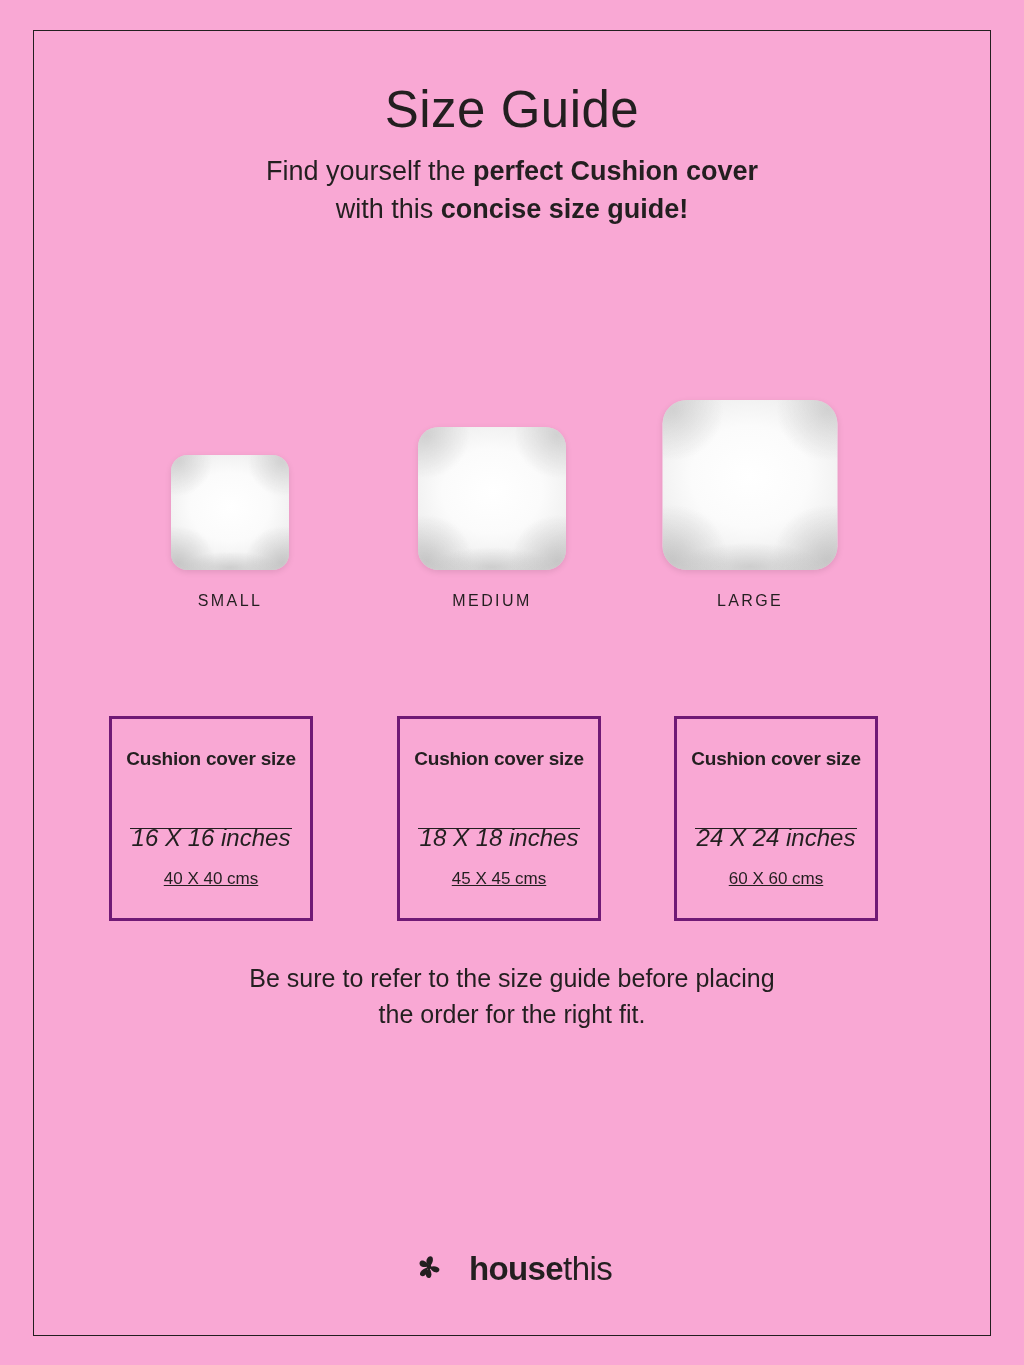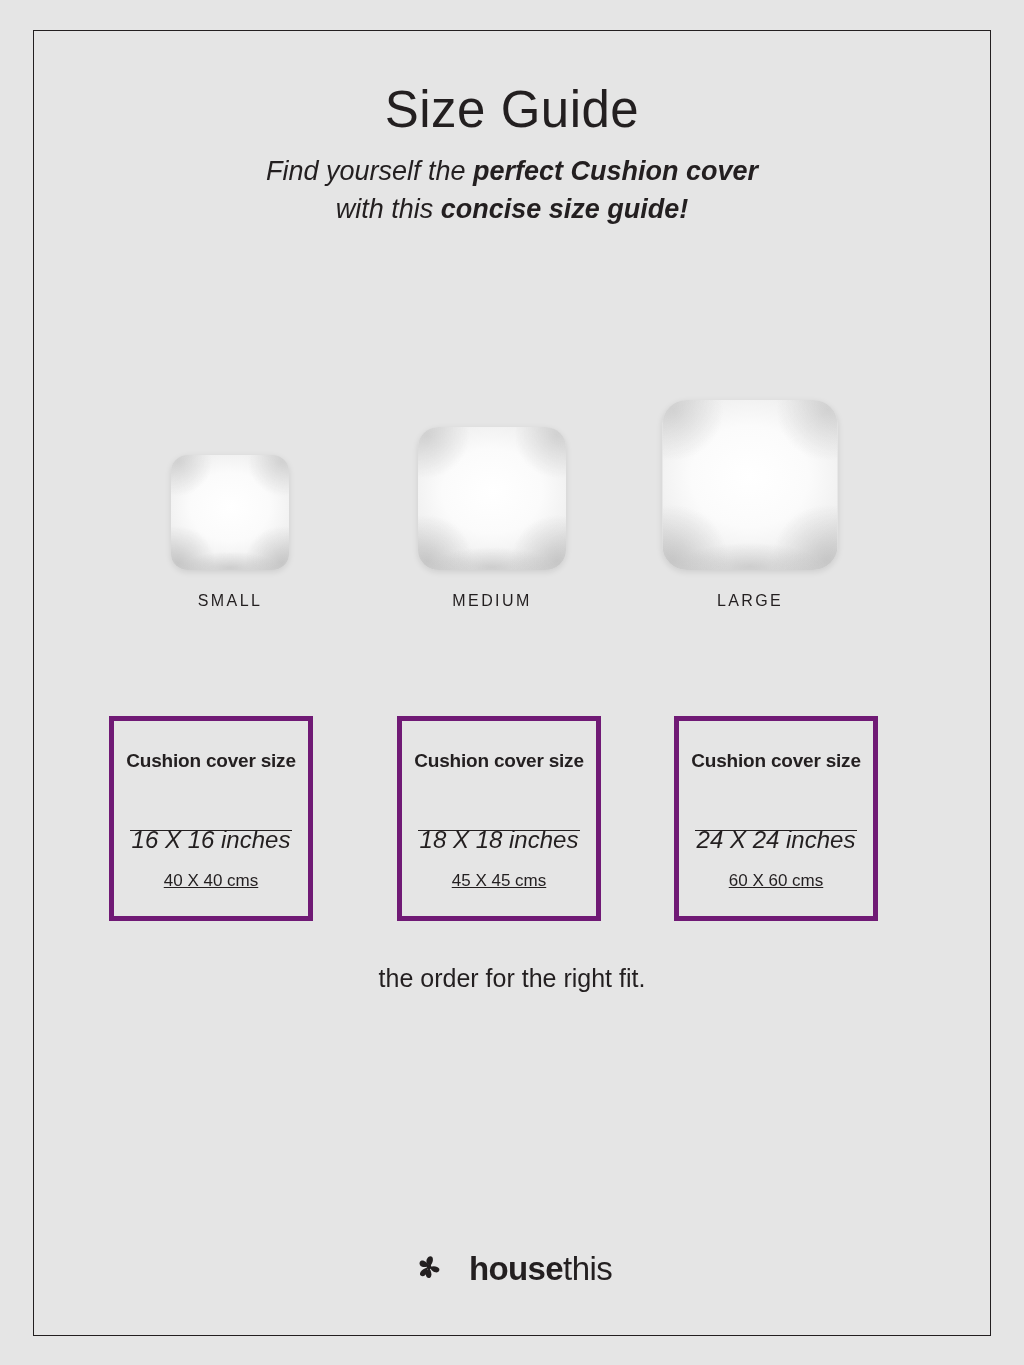--- a/index.html
+++ b/index.html
@@ -12,21 +12,21 @@
     height: 1365px;
     font-family: "Liberation Sans", sans-serif;
     color: #231f20;
     -webkit-font-smoothing: antialiased;
   }
 
   .page {
     position: relative;
     width: 1024px;
     height: 1365px;
-    background: #e5e5e5;
+    background: #f9a8d4;
     box-sizing: border-box;
     padding-left: 42px;
   }
 
   .frame {
     position: absolute;
     left: 33px;
     top: 30px;
     width: 958px;
     height: 1306px;
@@ -46,21 +46,20 @@
     color: #231f20;
     line-height: 1.1;
   }
 
   .subtitle {
     position: absolute;
     left: 0;
     top: 152px;
     width: 100%;
     text-align: center;
-    font-style: italic;
     font-size: 27px;
     line-height: 1.42;
     color: #231f20;
   }
   .subtitle .bold { font-weight: bold; }
 
   
   .pillows {
     position: absolute;
     left: 80px;
@@ -121,21 +120,21 @@
     left: 80px;
     top: 716px;
     width: 800px;
     height: 210px;
   }
   .size-box {
     position: absolute;
     top: 0;
     width: 204px;
     height: 205px;
-    border: 5px solid #701a75;
+    border: 3px solid #701a75;
     box-sizing: border-box;
     text-align: center;
   }
   .size-box.b1 { left: 29px; }
   .size-box.b2 { left: 317px; }
   .size-box.b3 { left: 594px; }
 
   .box-head {
     margin-top: 29px;
     font-size: 19px;
@@ -260,20 +259,21 @@
     <div class="size-box b3">
       <div class="box-head">Cushion cover size</div>
       <div class="box-inches">24 X 24 inches</div>
       <div class="box-rule"></div>
       <div class="box-cms">60 X 60  cms</div>
     </div>
 
   </div>
 
   <div class="footer-note">
+    <div>Be sure to refer to the size guide before placing</div>
     <div>the order for the right fit.</div>
   </div>
 
   <div class="brand">
     <span class="brand-mark">
       <svg width="34" height="34" viewBox="0 0 64 64" aria-hidden="true">
         <g fill="#231f20">
           <path d="M32 30c-3-7-10-12-15-10-4 2-4 8 1 11 4 2 10 1 14-1z"></path>
           <path d="M32 30c5-5 7-13 4-17-3-3-8-1-10 4-2 5-1 10 6 13z" transform="translate(2,0)"></path>
           <path d="M34 32c7-3 15-1 17 3 2 4-2 8-7 7-5-1-9-5-10-10z"></path>

